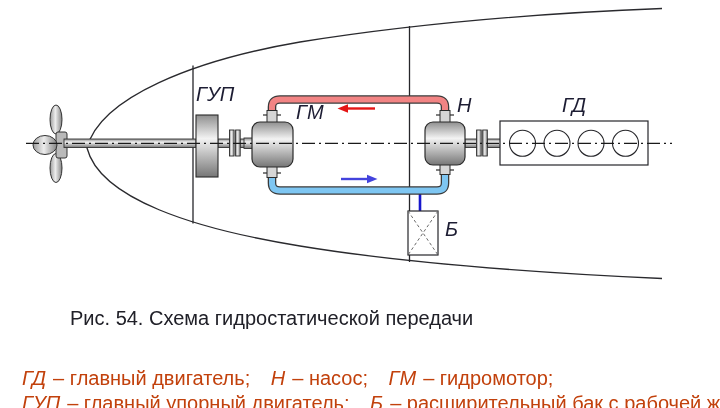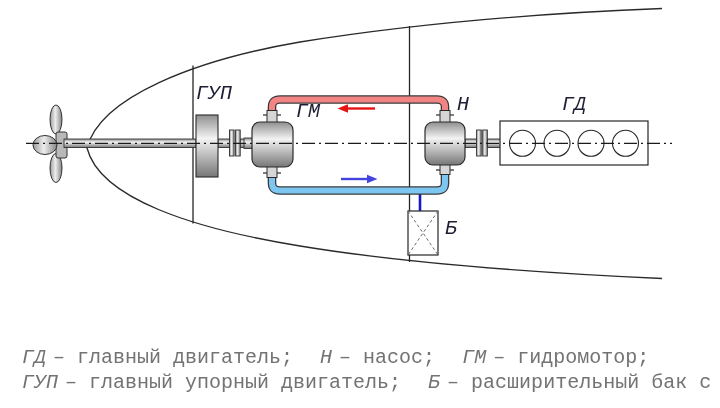--- a/index.html
+++ b/index.html
@@ -1,31 +1,32 @@
 <!DOCTYPE html>
 <html><head>
 <meta charset="utf-8">
 <style>
   html,body{margin:0;padding:0;background:#fff;}
   .stage{
     position:relative;width:720px;height:408px;background:#ffffff;
-    font-family:Liberation Mono, monospace;overflow:hidden;
+    font-family:Liberation Sans, sans-serif;overflow:hidden;
   }
   .stage svg{position:absolute;left:0;top:0;}
   .dlabel{
     position:absolute;font-style:italic;font-size:20px;line-height:1;
     color:#1d1d33;white-space:nowrap;
   }
   .caption{
     position:absolute;left:70px;top:308px;font-size:20px;line-height:1;
     color:#202028;white-space:nowrap;
   }
   .legend-row{
-    position:absolute;left:22px;font-size:20px;line-height:1;color:#737373;
+    position:absolute;left:22px;font-size:20px;line-height:1;color:#c2410c;
     white-space:nowrap;
+    margin-top:20px;
   }
   .legend-row .grp{margin-right:15px;}
   .legend-row .abbr{font-style:italic;}
   .legend-row .desc{margin-left:7px;}
   #legend1{top:348px;}
   #legend2{top:373px;}
 </style>
 </head>
 <body>
 
@@ -106,20 +107,21 @@
 
     <line x1="26" y1="143.3" x2="672" y2="143.3" stroke="#1a1a1a" stroke-width="1.2" stroke-dasharray="13 4 2 4"></line>
   </svg>
 
   <div class="dlabel" style="left:196px;top:84px;">ГУП</div>
   <div class="dlabel" style="left:296px;top:102px;">ГМ</div>
   <div class="dlabel" style="left:457px;top:95px;">Н</div>
   <div class="dlabel" style="left:562px;top:95px;">ГД</div>
   <div class="dlabel" style="left:445px;top:219px;">Б</div>
 
+  <div class="caption">Рис. 54. Схема гидростатической передачи</div>
 
   <div class="legend-row" id="legend1">
     <span class="grp"><span class="abbr">ГД</span><span class="desc">– главный двигатель;</span></span>
     <span class="grp"><span class="abbr">Н</span><span class="desc">– насос;</span></span>
     <span class="grp"><span class="abbr">ГМ</span><span class="desc">– гидромотор;</span></span>
   </div>
   <div class="legend-row" id="legend2">
     <span class="grp"><span class="abbr">ГУП</span><span class="desc">– главный упорный двигатель;</span></span>
     <span class="grp"><span class="abbr">Б</span><span class="desc">– расширительный бак с рабочей жидкостью.</span></span>
   </div>

